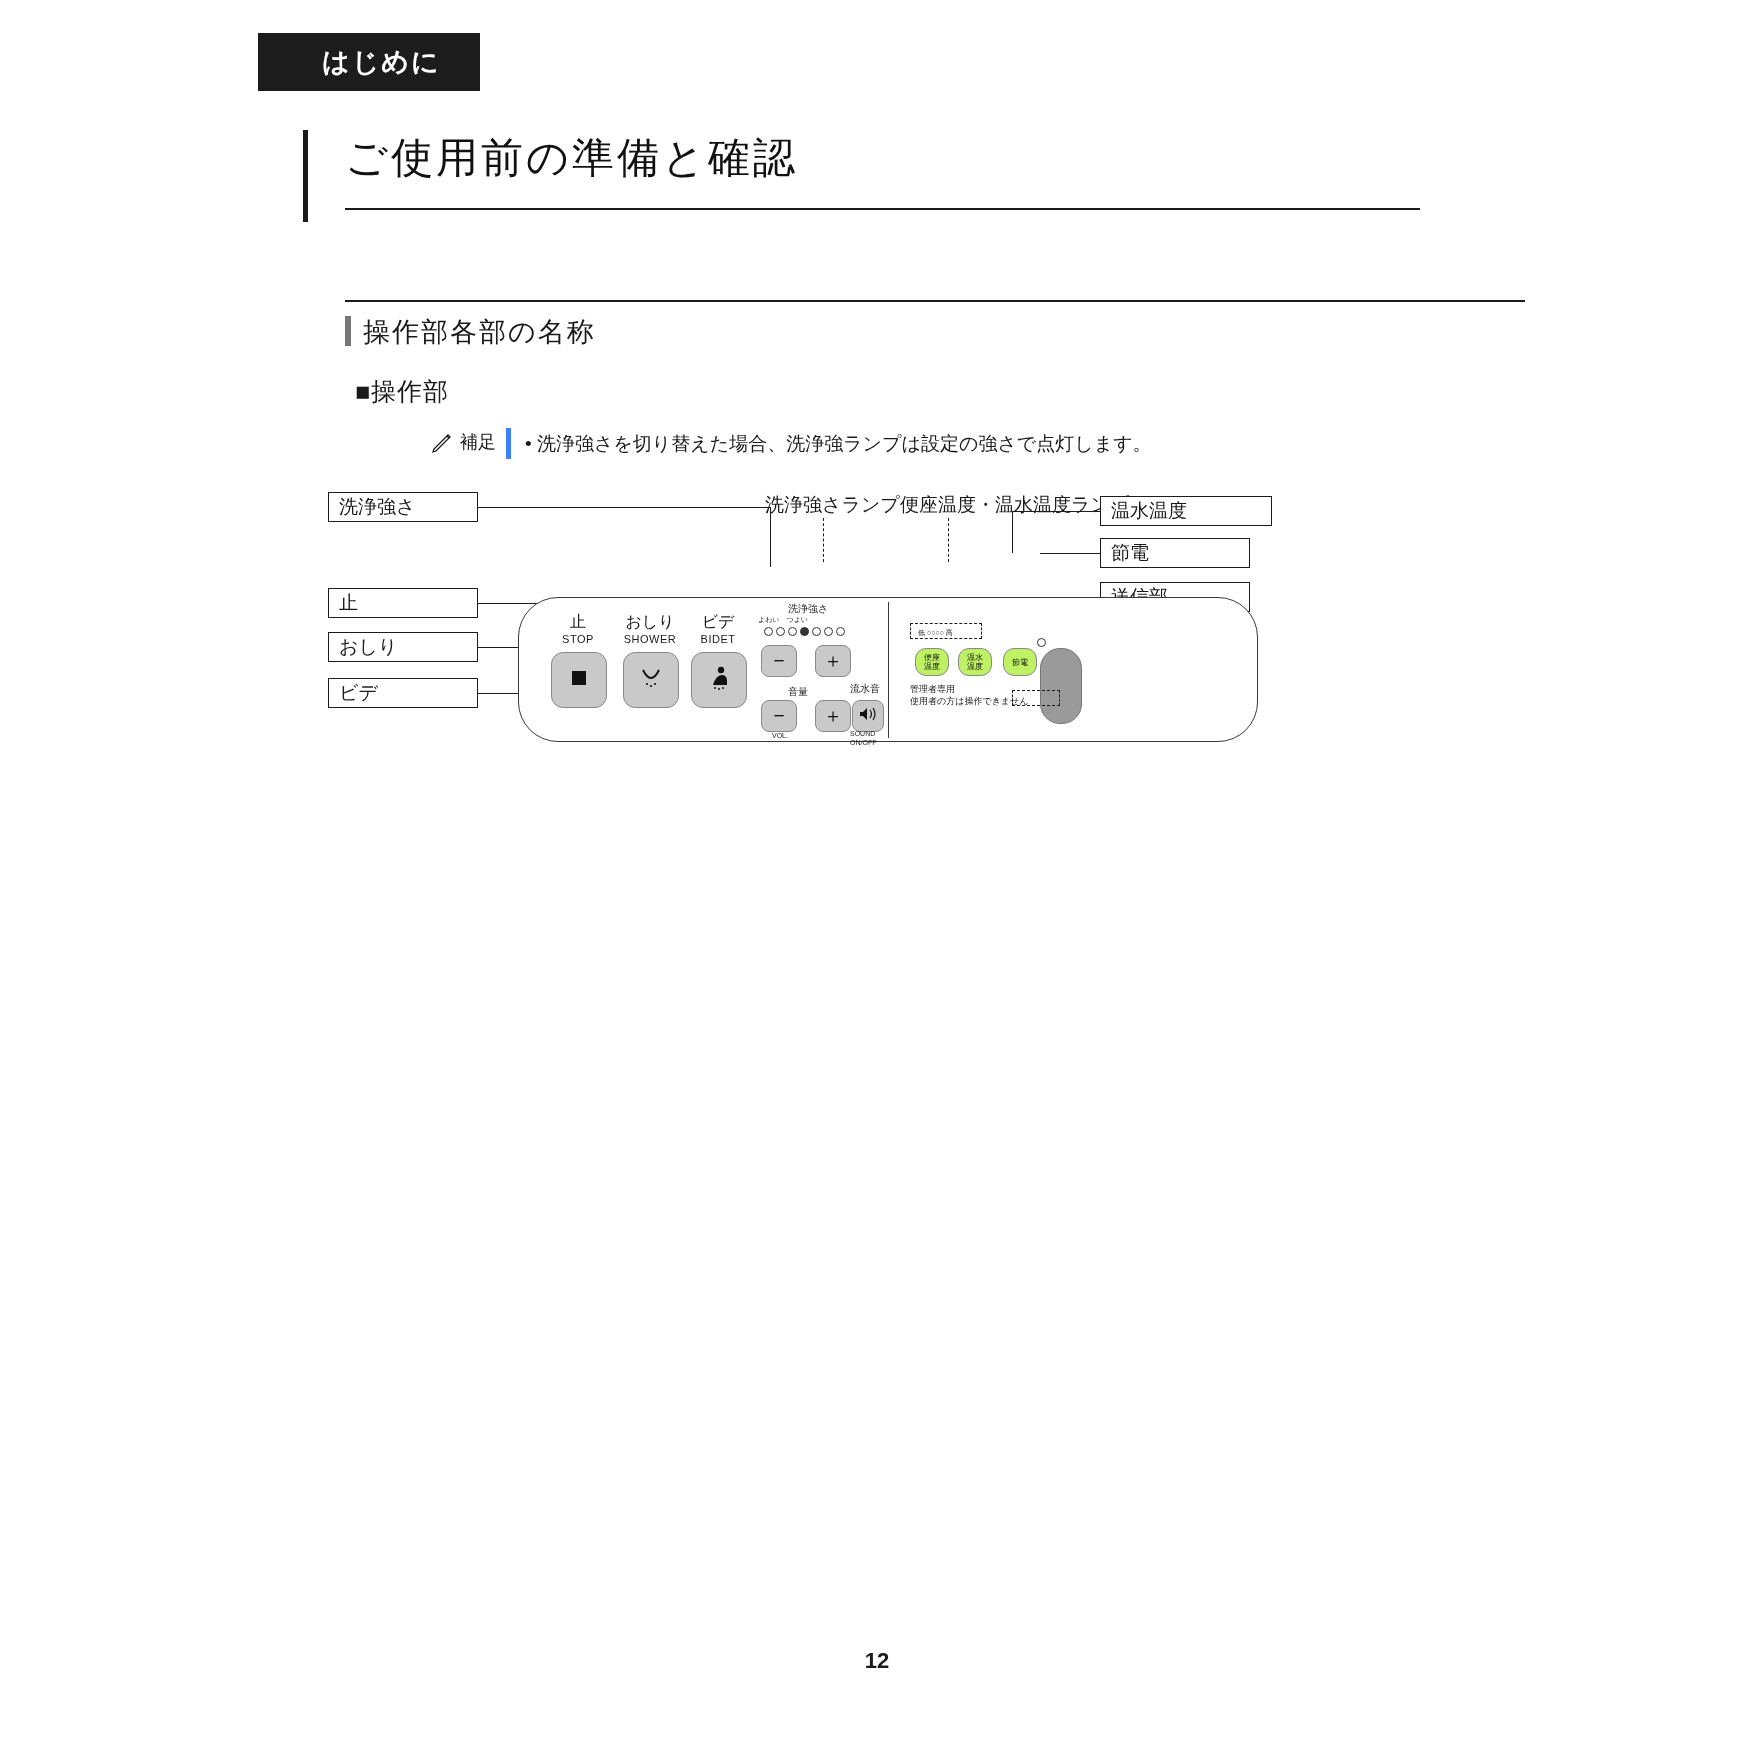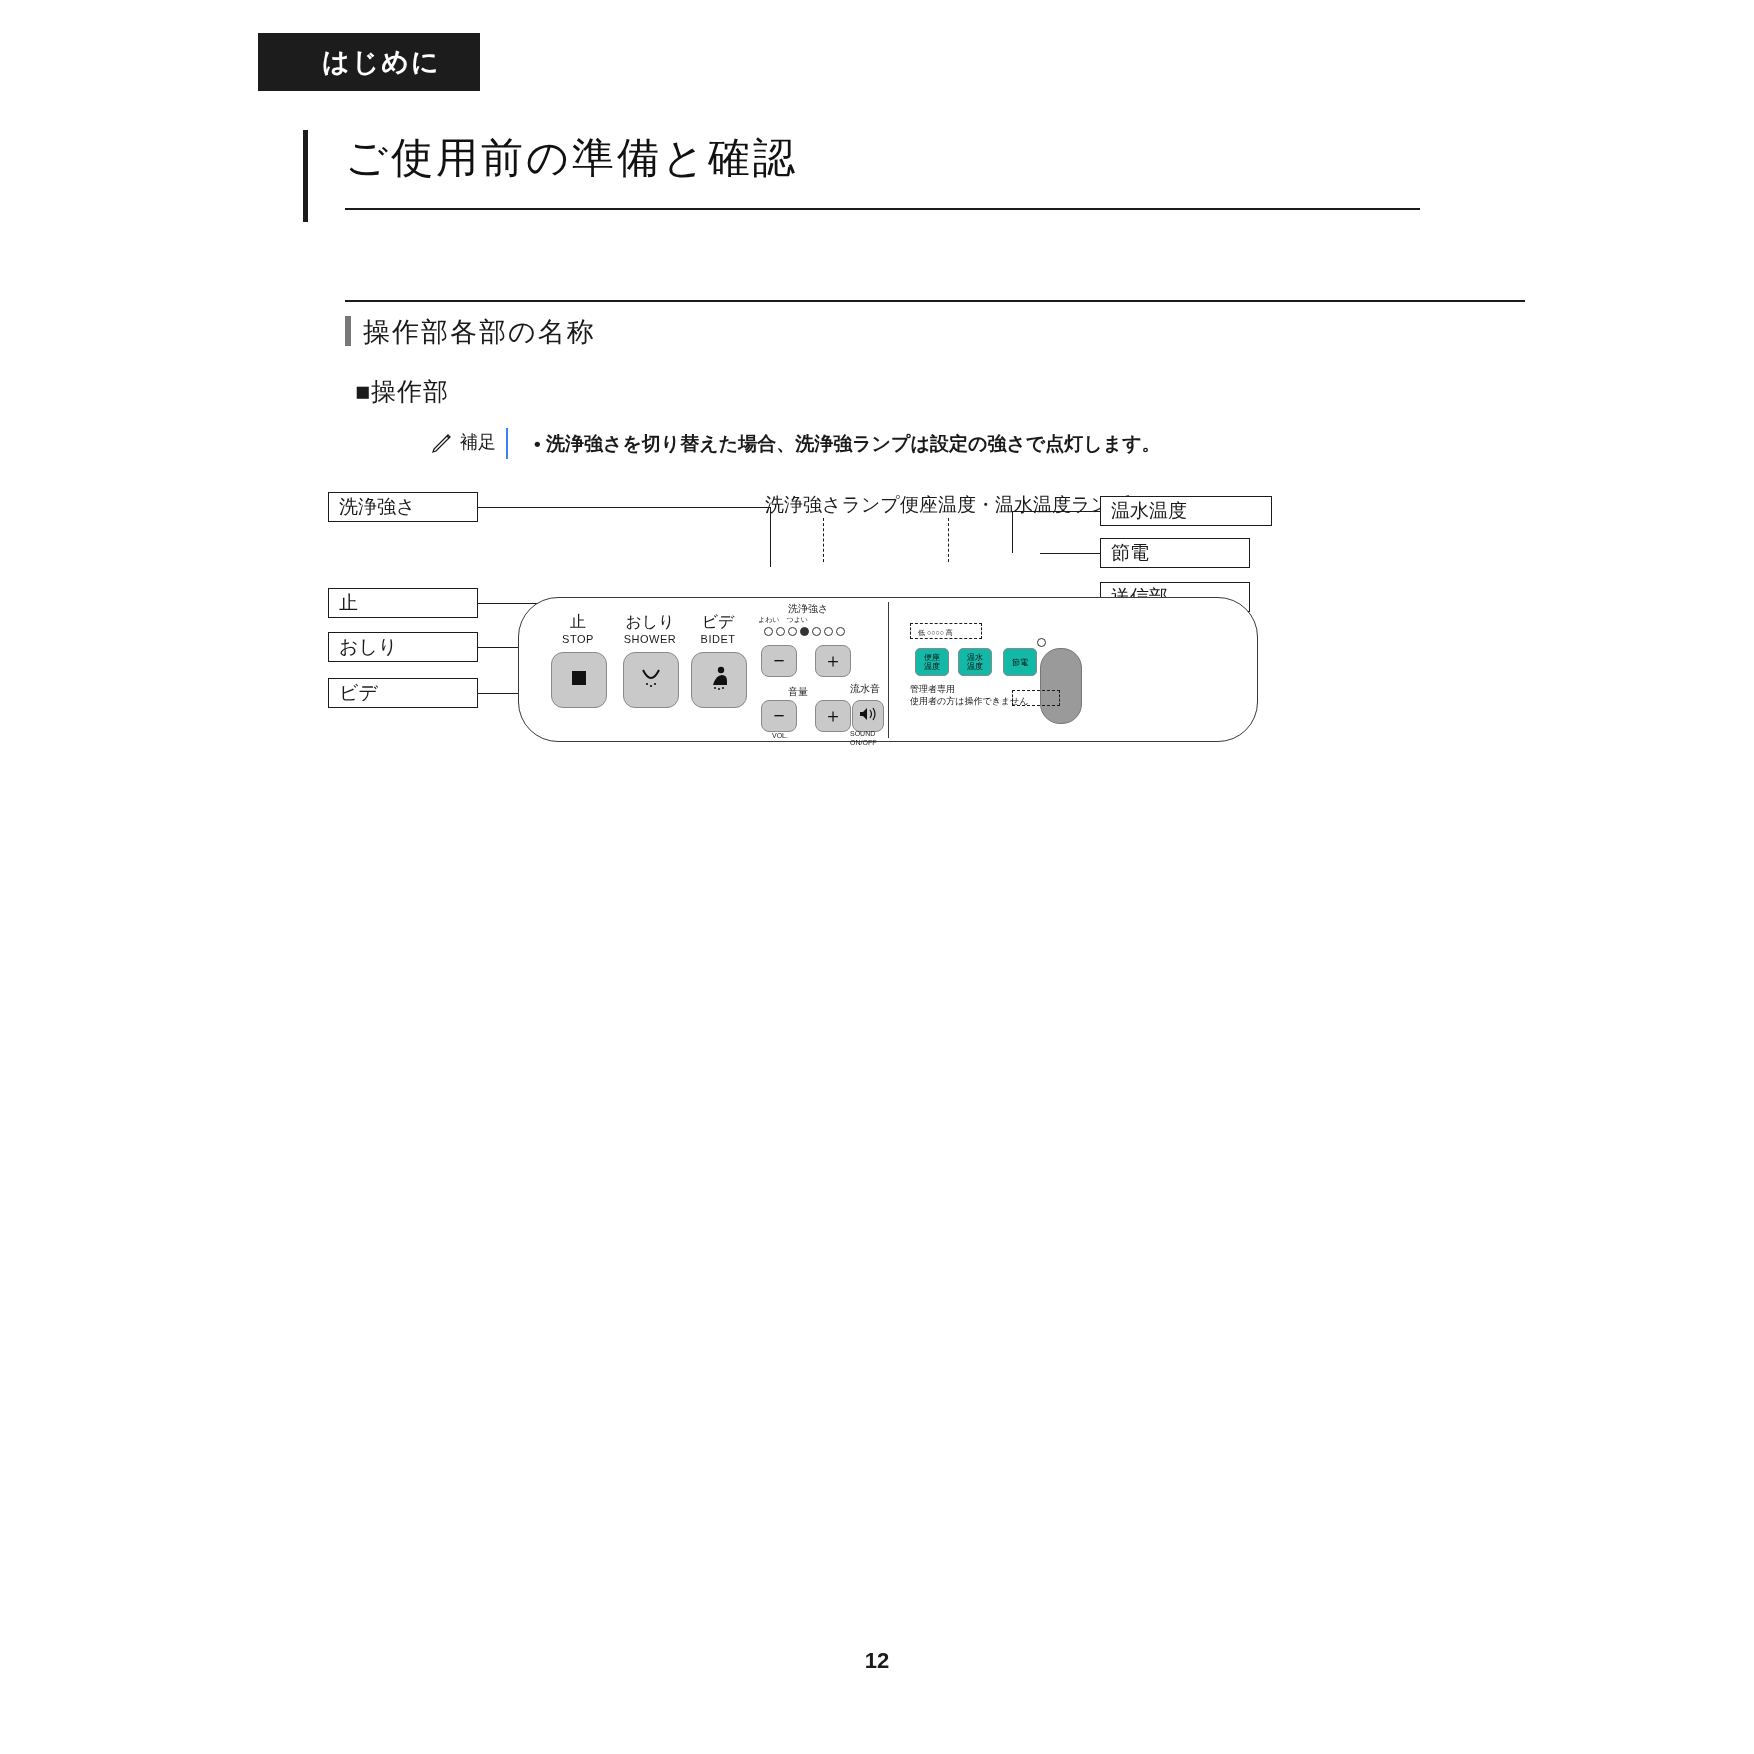--- a/index.html
+++ b/index.html
@@ -112,23 +112,22 @@
     margin-top: 4px;
     margin-right: 6px;
   }
   .note-label {
     font-size: 18px;
     margin-right: 10px;
     margin-top: 2px;
     white-space: nowrap;
   }
   .note-body {
-    border-left: 2px solid #3b82f6;
-    padding-left: 26px;
-    font-weight: bold;
+    border-left: 5px solid #3b82f6;
+    padding-left: 14px;
   }
   .note-line {
     font-size: 19px;
     line-height: 31px;
     white-space: nowrap;
   }
 
   
   .diagram {
     position: absolute;
@@ -205,22 +204,22 @@
     display: flex;
     align-items: center;
     justify-content: center;
     font-size: 19px;
     color: #111;
   }
   .btn-tiny {
     position: absolute;
     width: 32px;
     height: 26px;
-    border-radius: 5px;
-    background: #14b8a6;
+    border-radius: 11px;
+    background: #bef264;
     border: 1px solid #8a8a8a;
     display: flex;
     flex-direction: column;
     align-items: center;
     justify-content: center;
     font-size: 8px;
     line-height: 9px;
     color: #111;
   }
   .btn-cap {

